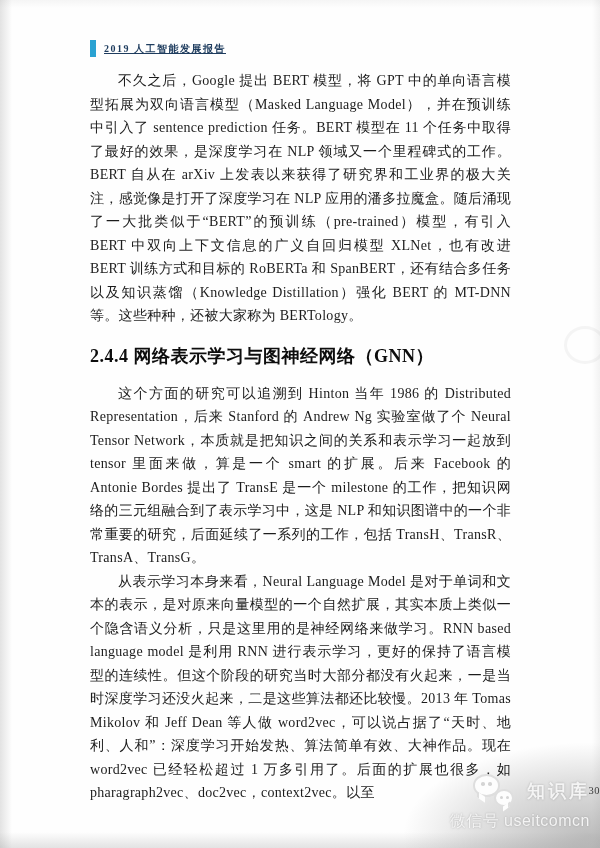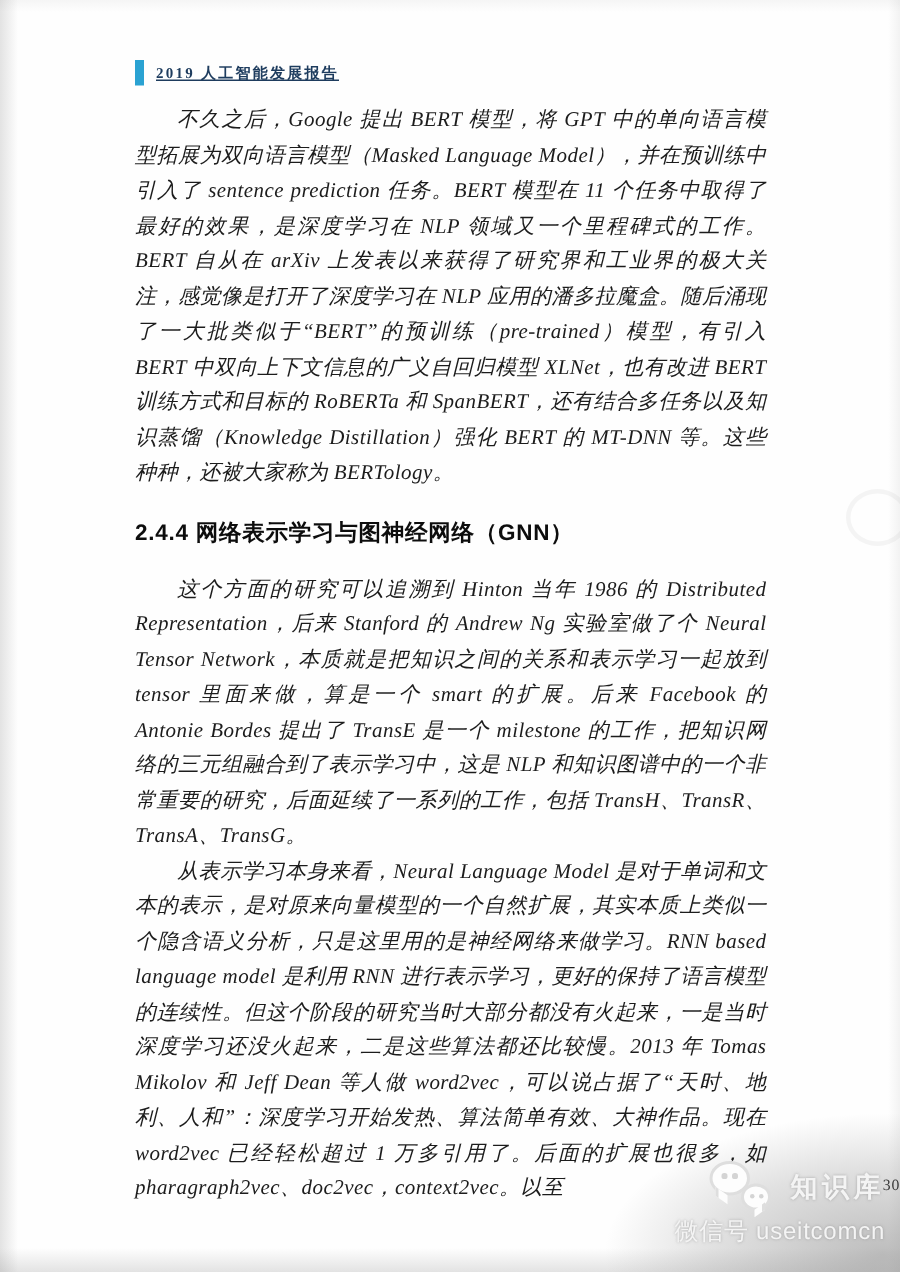--- a/index.html
+++ b/index.html
@@ -35,25 +35,25 @@
   .header-label { font-size:10px; letter-spacing:1.5px; font-weight:bold;text-decoration:underline; }
 
   
   .content {
     position:absolute; left:90px; top:69px; width:421px;
     font-size:14px; line-height:23.5px; color:#1c1c1c;
     text-align:justify; text-justify:inter-character;
     letter-spacing:0.3px;
   }
   .content p { margin:0; }
-  .para-indent { text-indent:2em;font-style:italic; }
+  .para-indent { text-indent:2em; }
   .p2 { margin-top:4px; }
   .section-heading {
-    font-family:Liberation Sans, sans-serif;
-    font-weight:700; font-size:15px; color:#0d0d0d;
+    font-family:Liberation Serif, serif;
+    font-weight:700; font-size:18px; color:#0d0d0d;
     margin:17px 0 15px 0; line-height:22px; letter-spacing:0.5px;
   }
   .p4 { margin-top:5px; }
 
   
   .page-number {
     position:absolute; left:12px; right:0; top:785px;
     text-align:right; font-size:10.5px; color:#3a3a3a; letter-spacing:0.5px;
   }
 

